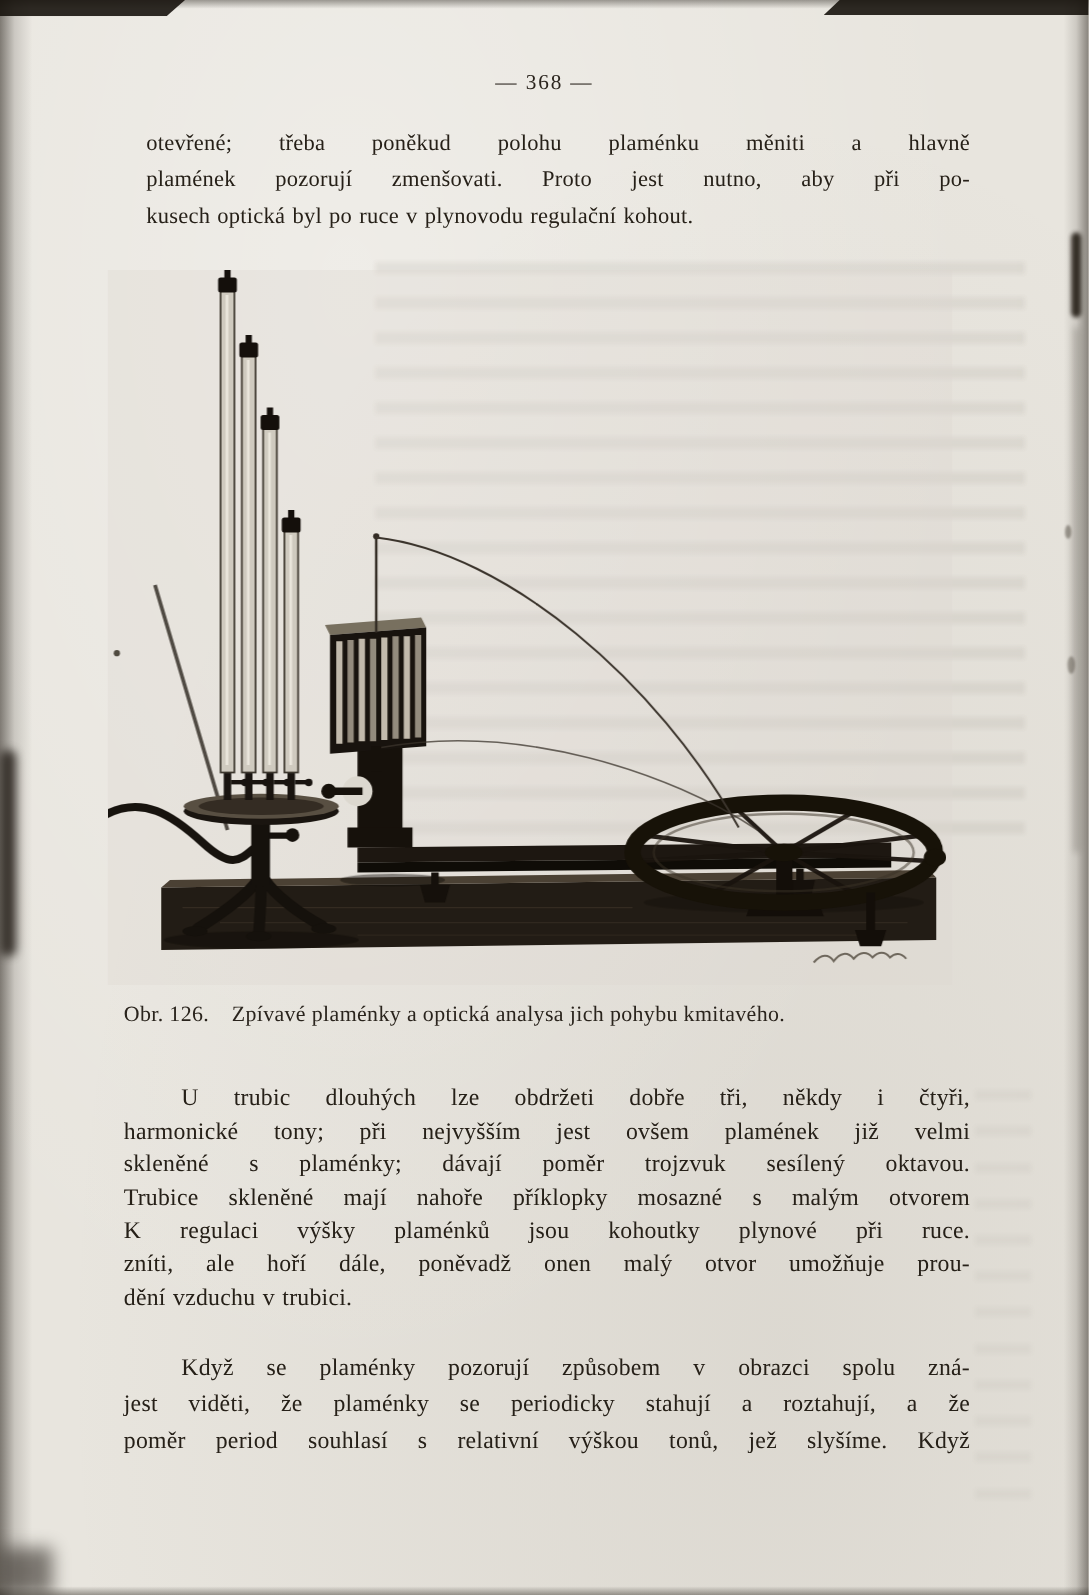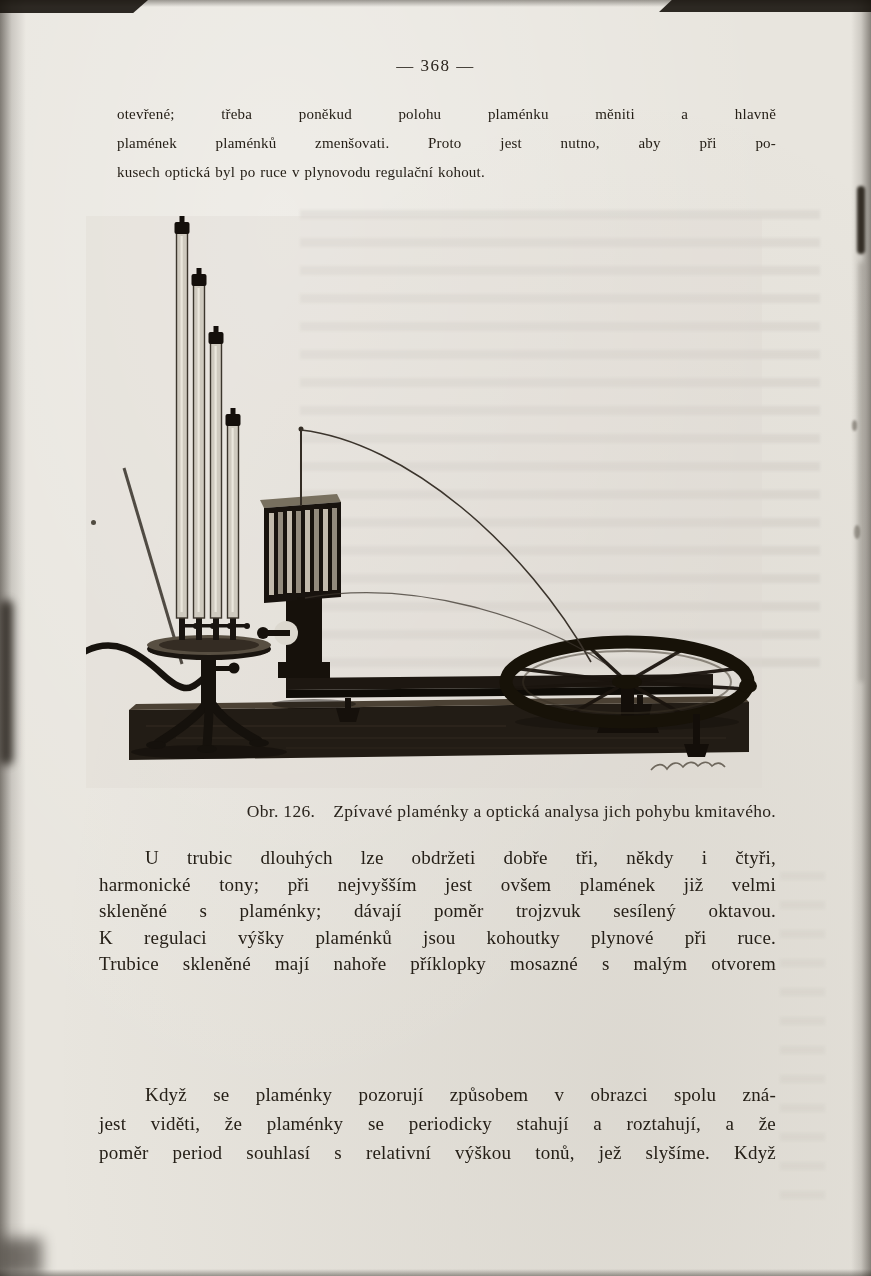--- a/index.html
+++ b/index.html
@@ -15,27 +15,27 @@
   }
   .page{position:absolute;inset:0}
 
   
   .page-number{position:absolute;top:56px;left:0;width:100%;text-align:center;
     font-size:17px;letter-spacing:1.5px;color:#2a241d}
   .para{position:absolute;margin:0}
   .tl{text-align:justify;text-align-last:justify;letter-spacing:0.2px;word-spacing:1px}
   .tl.l{text-align-last:left}
   .tl.ind{padding-left:46px}
-  .para-intro{left:117px;top:100px;width:659px;font-size:15px;line-height:29px}
-  .para-b1{left:99px;top:845px;width:677px;font-size:19px;line-height:26.6px}
+  .para-intro{left:117px;top:100px;width:659px;font-size:18px;line-height:29px}
+  .para-b1{left:99px;top:866px;width:677px;font-size:19px;line-height:26.6px}
   .para-b2{left:99px;top:1080px;width:677px;font-size:19px;line-height:29px}
 
   .illustration{position:absolute;left:86px;top:216px;width:676px;height:572px}
 
-  .fig-caption{position:absolute;left:99px;top:801px;width:677px;text-align:right;
+  .fig-caption{position:absolute;left:99px;top:801px;width:677px;text-align:left;
     font-size:17.5px;letter-spacing:0.3px;color:#2a241d}
   .cap-label{padding-right:18px}
 
   
   .ghost{position:absolute;pointer-events:none;filter:blur(1.6px)}
   .ghost-1{left:300px;top:200px;width:520px;height:468px;opacity:.75;
     background:repeating-linear-gradient(180deg,
       rgba(0,0,0,0) 0 10px, rgba(106,99,89,0.11) 10px 19px, rgba(0,0,0,0) 19px 28px)}
   .ghost-2{left:780px;top:860px;width:45px;height:340px;opacity:.5;
     background:repeating-linear-gradient(180deg,
@@ -73,21 +73,21 @@
 
 <div class="page">
 
   <div class="ghost ghost-1"></div>
   <div class="ghost ghost-2"></div>
 
   <div class="page-number">— 368 —</div>
 
   <div class="para para-intro">
     <div class="tl">otevřené; třeba poněkud polohu plaménku měniti a hlavně</div>
-    <div class="tl">plamének plaménků zmenšovati. Proto jest nutno, aby při po-</div>
+    <div class="tl">plamének pozorují zmenšovati. Proto jest nutno, aby při po-</div>
     <div class="tl l">kusech optická byl po ruce v plynovodu regulační kohout.</div>
   </div>
 
   <div class="illustration">
     <svg viewBox="0 0 676 572" width="676" height="572" xmlns="http://www.w3.org/2000/svg">
       <rect width="676" height="572" fill="#dcd8cf" opacity="0.32"></rect>
 
       <g>
         <polygon points="43,494 663,486 663,536 43,544" fill="#221c15"></polygon>
         <polygon points="43,494 663,486 657,480 50,488" fill="#4b4134"></polygon>
@@ -225,22 +225,24 @@
   </div>
 
   <div class="fig-caption">
     <span class="cap-label">Obr. 126.</span><span class="cap-text">Zpívavé plaménky a optická analysa jich pohybu kmitavého.</span>
   </div>
 
   <div class="para para-b1">
     <div class="tl ind">U trubic dlouhých lze obdržeti dobře tři, někdy i čtyři,</div>
     <div class="tl">harmonické tony; při nejvyšším jest ovšem plamének již velmi</div>
     <div class="tl">skleněné s plaménky; dávají poměr trojzvuk sesílený oktavou.</div>
+    <div class="tl">Trubice skleněné mají nahoře příklopky mosazné s malým otvorem</div>
     <div class="tl">K regulaci výšky plaménků jsou kohoutky plynové při ruce.</div>
-    <div class="tl">Trubice skleněné mají nahoře příklopky mosazné s malým otvorem</div>
+    <div class="tl">zníti, ale hoří dále, poněvadž onen malý otvor umožňuje prou-</div>
+    <div class="tl l">dění vzduchu v trubici.</div>
   </div>
 
   <div class="para para-b2">
     <div class="tl ind">Když se plaménky pozorují způsobem v obrazci spolu zná-</div>
     <div class="tl">jest viděti, že plaménky se periodicky stahují a roztahují, a že</div>
     <div class="tl">poměr period souhlasí s relativní výškou tonů, jež slyšíme. Když</div>
   </div>
 
   <div class="edge edge-left"></div>
   <div class="edge edge-right"></div>

